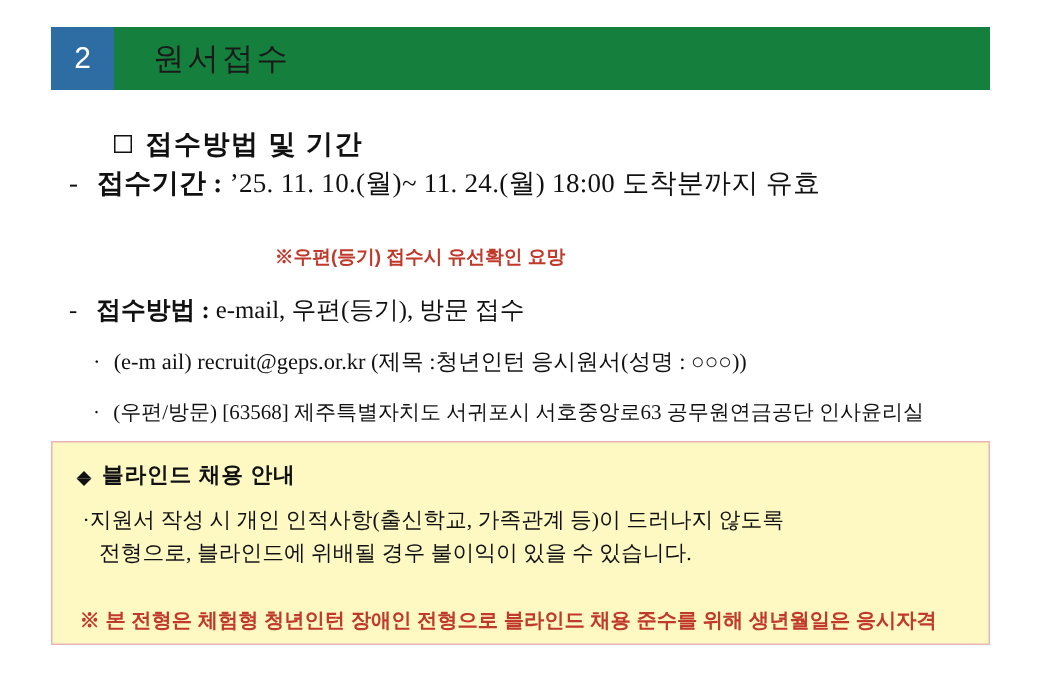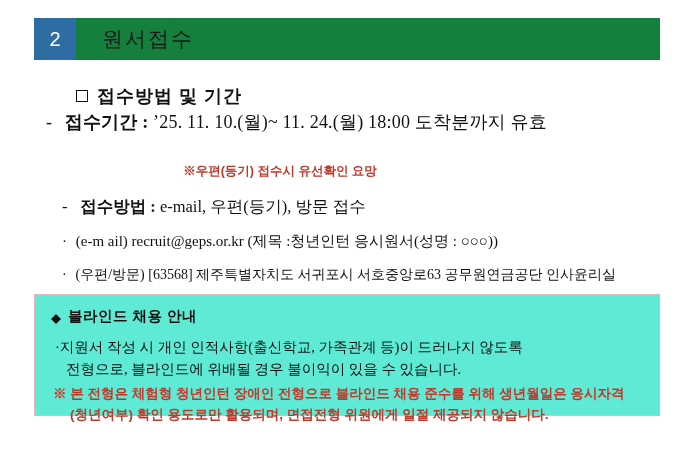--- a/index.html
+++ b/index.html
@@ -87,38 +87,38 @@
     white-space: nowrap;
   }
   .l-period  { left: 46px; top: 110px; font-size: 18px; letter-spacing: .2px; }
   .l-period b { font-weight: bold; }
   .l-note {
     left: 0; top: 163px; width: 620px; text-align: center;
     font-family: "Liberation Sans", sans-serif;
     font-size: 12.5px; color: #c0392b; font-weight: bold;
   }
   .l-note-inner { margin-left: -60px; display: inline-block; }
-  .l-method  { left: 46px; top: 196px; font-size: 16.5px; margin-left: 16px; }
+  .l-method  { left: 46px; top: 196px; font-size: 16.5px; }
   .l-method b { font-weight: bold; }
   .l-email   { left: 62px; top: 232px; font-size: 15px; }
   .l-post    { left: 62px; top: 266px; font-size: 14px; }
 
   .dash { display: inline-block; width: 14px; }
   .mid-dot { display: inline-block; width: 10px; }
 
   
   .notice-box {
     position: absolute;
     left: 34px;
     top: 294px;
     width: 626px;
-    height: 122px;
+    height: 136px;
     border: 1.4px solid #e8b4b8;
     box-sizing: border-box;
-    background: #5eead4;
+    background: #fef9c3;
     padding: 12px 14px 0 16px;
   }
   .notice-title {
     font-family: "Liberation Sans", sans-serif;
     font-size: 14.5px;
     font-weight: bold;
     color: #111111;
     letter-spacing: .5px;
     margin-bottom: 10px;
     display: flex;
@@ -142,21 +142,21 @@
     border-top-color: #111111;
   }
   .notice-body {
     font-size: 14.5px;
     line-height: 1.52;
     color: #111111;
     padding-left: 4px;
   }
   .notice-body .l2 { display: block; padding-left: 11px; }
   .notice-warn {
-    margin-top: 4px;
+    margin-top: 24px;
     font-family: "Liberation Sans", sans-serif;
     font-size: 13.5px;
     font-weight: bold;
     color: #c0392b;
     line-height: 1.55;
     padding-left: 2px;
   }
   .notice-warn .l2 { display: block; padding-left: 17px; }
 </style>
 </head>
@@ -206,17 +206,16 @@
     <div class="notice-title">
       <span class="diamond-marker"></span>
       <span>블라인드 채용 안내</span>
     </div>
     <div class="notice-body">
       <span>·<span>지원서 작성 시 개인 인적사항(출신학교, 가족관계 등)이 드러나지 않도록</span></span>
       <span class="l2">전형으로, 블라인드에 위배될 경우 불이익이 있을 수 있습니다.</span>
     </div>
     <div class="notice-warn">
       <span>※ 본 전형은 체험형 청년인턴 장애인 전형으로 블라인드 채용 준수를 위해 생년월일은 응시자격</span>
-      <span class="l2">(청년여부) 확인 용도로만 활용되며, 면접전형 위원에게 일절 제공되지 않습니다.</span>
     </div>
   </div>
 
 </div>
 
 </body></html>

